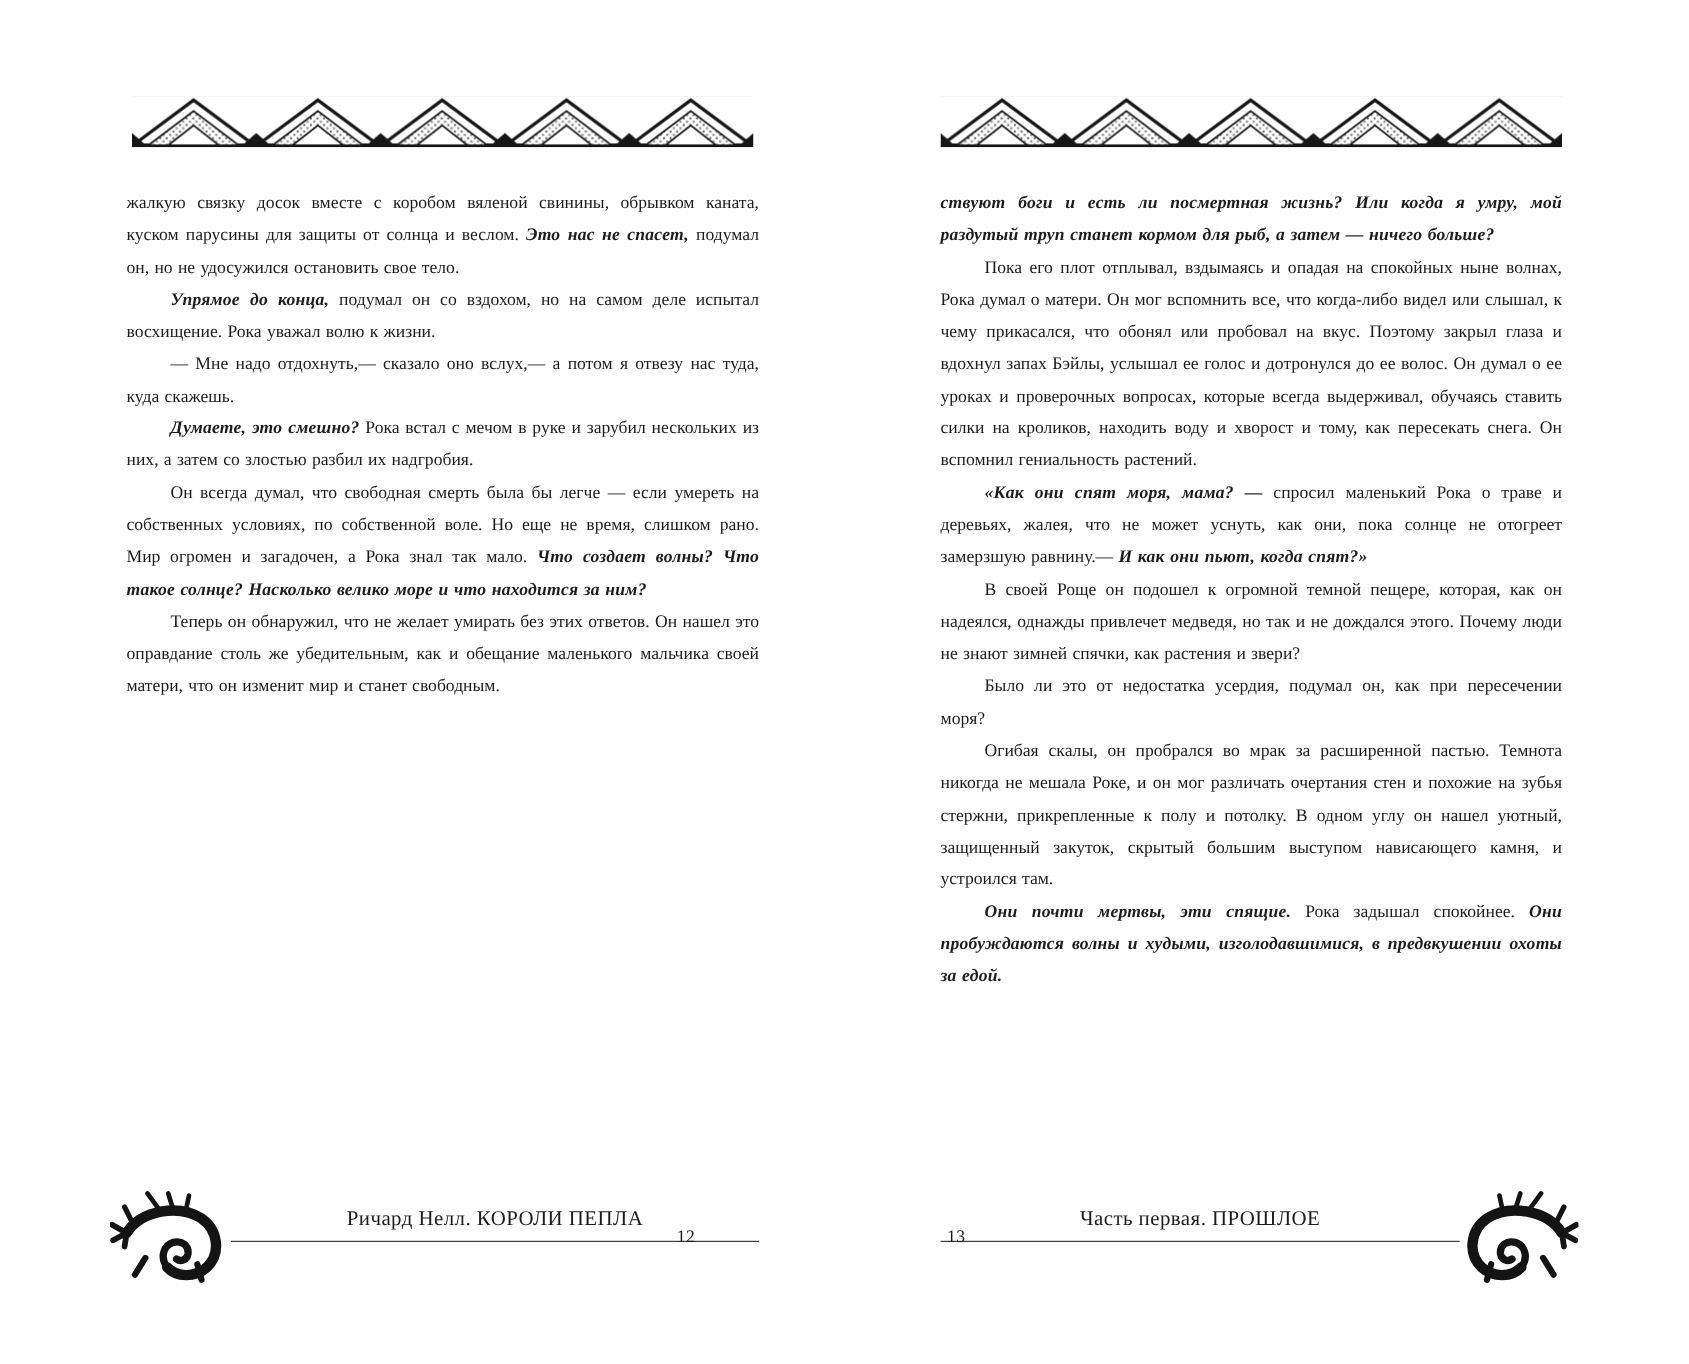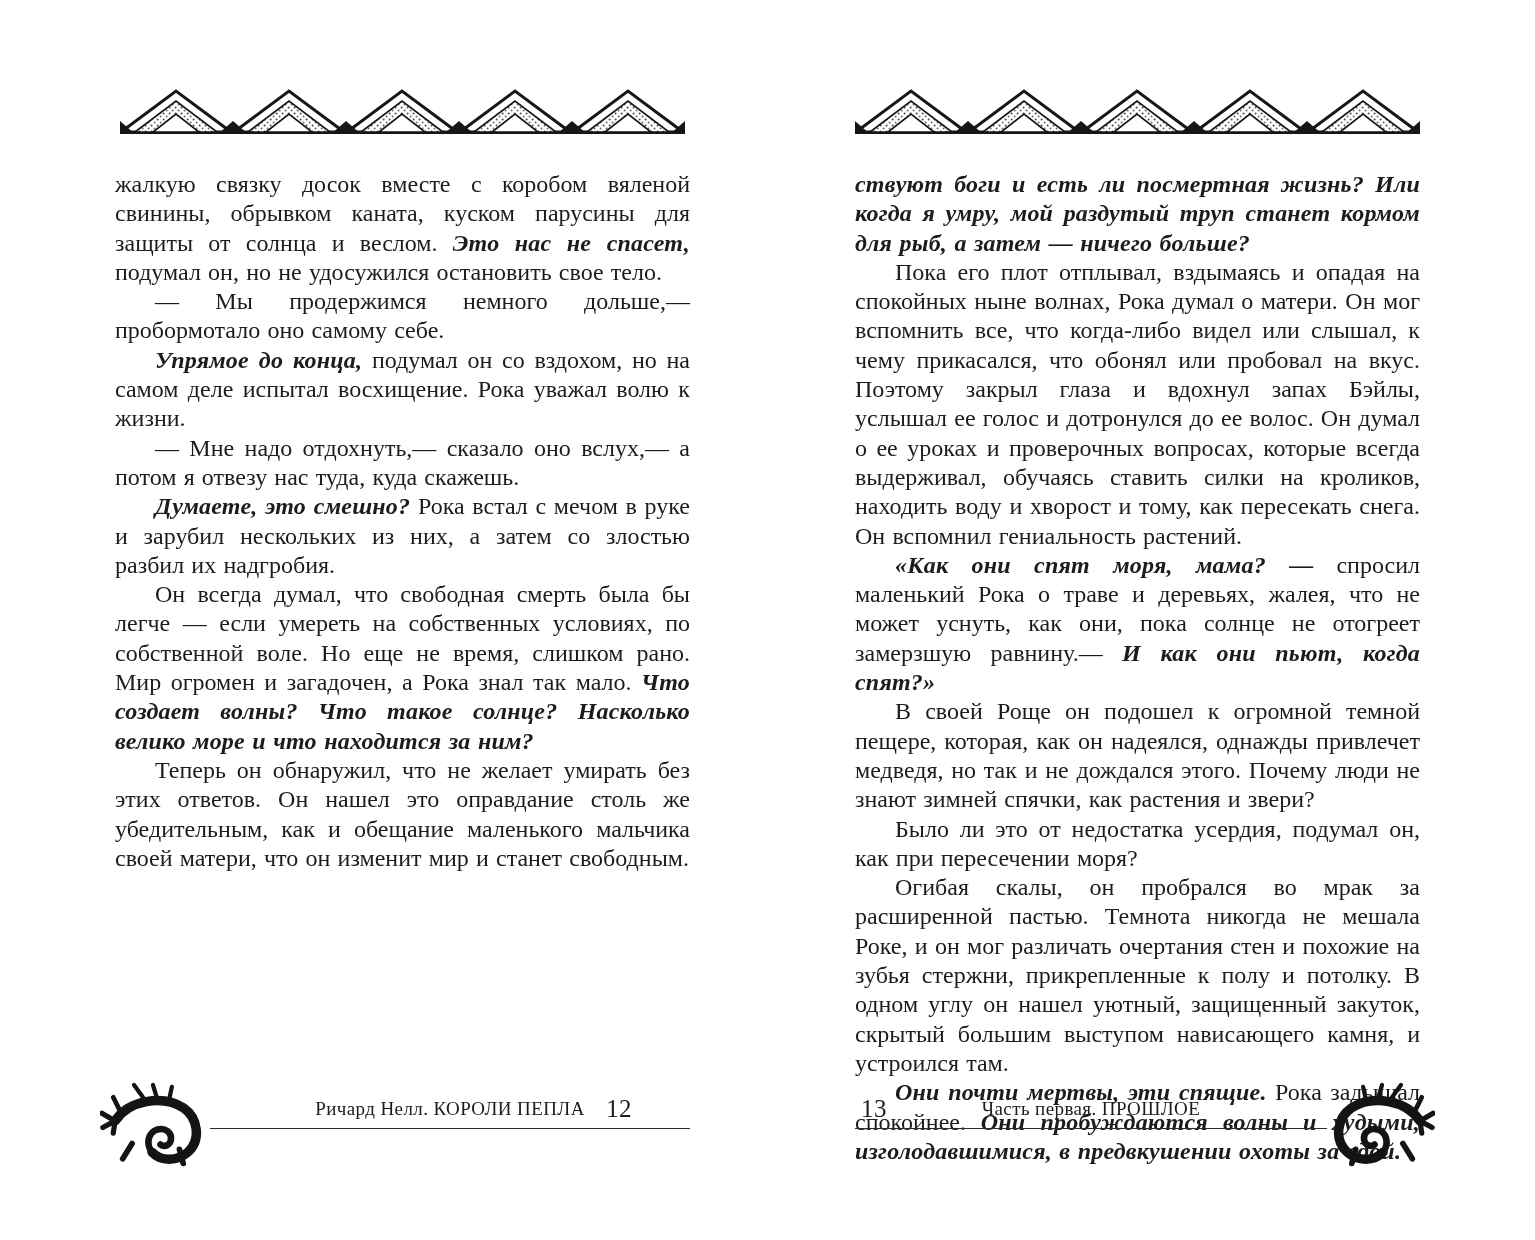--- a/index.html
+++ b/index.html
@@ -19,41 +19,41 @@
   .band { position:absolute; top:88px; height:46px; }
   .page.left  .band { left:120px; width:565px; }
   .page.right .band { left:88px;  width:565px; }
   .band svg { display:block; }
 
   .textcol { position:absolute; top:170px; }
   .page.left  .textcol { left:115px; width:575px; }
   .page.right .textcol { left:88px;  width:565px; }
 
   p.para {
-    font-size:24px;
+    font-size:16px;
     line-height:29.3px;
     text-align:justify;
     text-indent:40px;
     word-spacing:0.05em;
   }
   p.para.noindent { text-indent:0; }
   .em { font-style:italic; font-weight:bold; letter-spacing:0.2px; }
 
   .footer {
     position:absolute; top:1097px; height:32px;
     border-bottom:1.5px solid #2c2c2c;
     text-align:center;
     font-size:19px;
     letter-spacing:0.4px;
     line-height:24px;
     white-space:nowrap;
   }
   .page.left  .footer { left:210px; width:480px; }
   .page.right .footer { left:88px;  width:472px; }
-  .pgnum { position:absolute; top:0; font-size:25px; }
+  .pgnum { position:absolute; top:16px; font-size:16px; }
   .page.left  .pgnum { right:58px; }
   .page.right .pgnum { left:6px; }
 
   .dragon { position:absolute; top:1082px; width:104px; height:92px; }
   .page.left  .dragon { left:100px; }
   .page.right .dragon { right:100px; transform:scaleX(-1); }
   .dragon svg { width:100%; height:100%; display:block; }
 </style>
 </head>
 <body>
@@ -78,21 +78,20 @@
             <path d="M113,46 L113,33 L98,46 Z" fill="#161616"></path>
             <line x1="0" y1="45" x2="113" y2="45" stroke="#161616" stroke-width="2"></line>
           </pattern>
         </defs>
         <rect width="565" height="46" fill="url(#tri-l)"></rect>
       </svg>
     </div>
 
     <div class="textcol">
         <p class="para noindent"><span>жалкую связку досок вместе с коробом вяленой свинины, обрывком каната, куском парусины для защиты от солнца и веслом. </span><span class="em">Это нас не спасет,</span><span> подумал он, но не удосужился остановить свое тело.</span></p>
-        <p class="para"><span>— Мы продержимся немного дольше,— пробормотало оно самому себе.</span></p>
         <p class="para"><span class="em">Упрямое до конца,</span><span> подумал он со вздохом, но на самом деле испытал восхищение. Рока уважал волю к жизни.</span></p>
         <p class="para"><span>— Мне надо отдохнуть,— сказало оно вслух,— а потом я отвезу нас туда, куда скажешь.</span></p>
         <p class="para"><span class="em">Думаете, это смешно?</span><span> Рока встал с мечом в руке и зарубил нескольких из них, а затем со злостью разбил их надгробия.</span></p>
         <p class="para"><span>Он всегда думал, что свободная смерть была бы легче — если умереть на собственных условиях, по собственной воле. Но еще не время, слишком рано. Мир огромен и загадочен, а Рока знал так мало. </span><span class="em">Что создает волны? Что такое солнце? Насколько велико море и что находится за ним?</span></p>
         <p class="para"><span>Теперь он обнаружил, что не желает умирать без этих ответов. Он нашел это оправдание столь же убедительным, как и обещание маленького мальчика своей матери, что он изменит мир и станет свободным.</span></p>
       </div>
 
     <div class="dragon">
       <svg viewBox="0 0 110 95" xmlns="http://www.w3.org/2000/svg">
         <g fill="none" stroke="#141414" stroke-linecap="round" stroke-linejoin="round">

